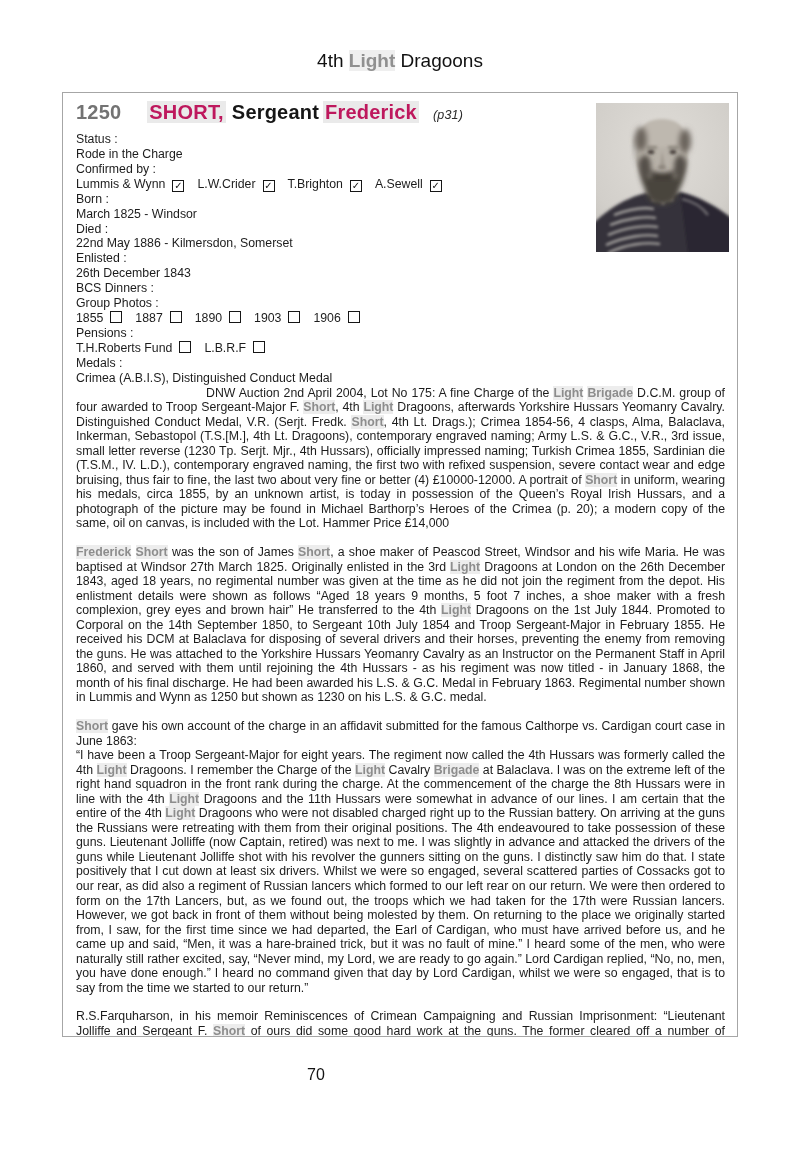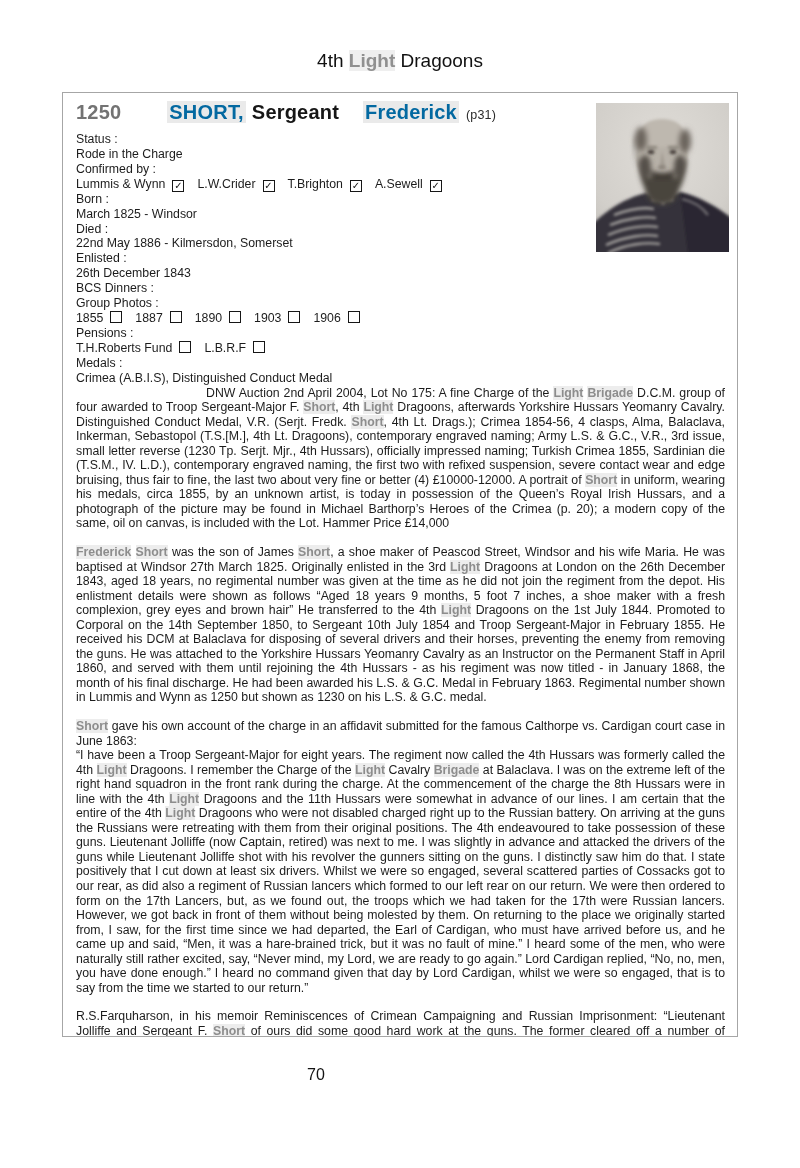--- a/index.html
+++ b/index.html
@@ -12,23 +12,23 @@
     position:absolute;top:50px;left:0;width:800px;text-align:center;
     font-size:19px;color:#111;
   }
   .record-box{
     position:absolute;left:62px;top:92px;width:676px;height:945px;
     border:1px solid #a6a6a6;box-sizing:border-box;
     padding:6px 13px 0 13px;overflow:hidden;background:#fff;
   }
   .record-title{font-size:20px;font-weight:bold;line-height:24px;margin:1px 0 5px 0;letter-spacing:.2px;}
   .record-title .num{color:#737373;margin-right:26px;}
-  .record-title .name-hl{color:#0369a1;background:#eaeaea;padding:0 2px;margin-left:20px;}
+  .record-title .name-hl{color:#be185d;background:#eaeaea;padding:0 2px;}
   .record-title .rank{color:#161616;margin:0 4px 0 6px;}
-  .record-title .pref{font-size:12.5px;font-weight:normal;color:#2a2a2a;margin-left:7px;}
+  .record-title .pref{font-size:12.5px;font-weight:normal;color:#2a2a2a;margin-left:14px;font-style:italic;}
   .fields{font-size:12.3px;}
   .field-row{display:flex;line-height:14.9px;min-height:14.9px;flex-direction:column;}
   .field-label{width:120px;flex:none;color:#1c1c1c;}
   .field-value{color:#1c1c1c;}
   .chk-item{white-space:nowrap;margin-right:13px;}
   .chk-box{
     display:inline-block;width:10px;height:10px;border:1.4px solid #161616;
     margin-left:7px;vertical-align:-1px;text-align:center;line-height:10px;
     font-size:10px;font-weight:bold;color:#111;
   }

